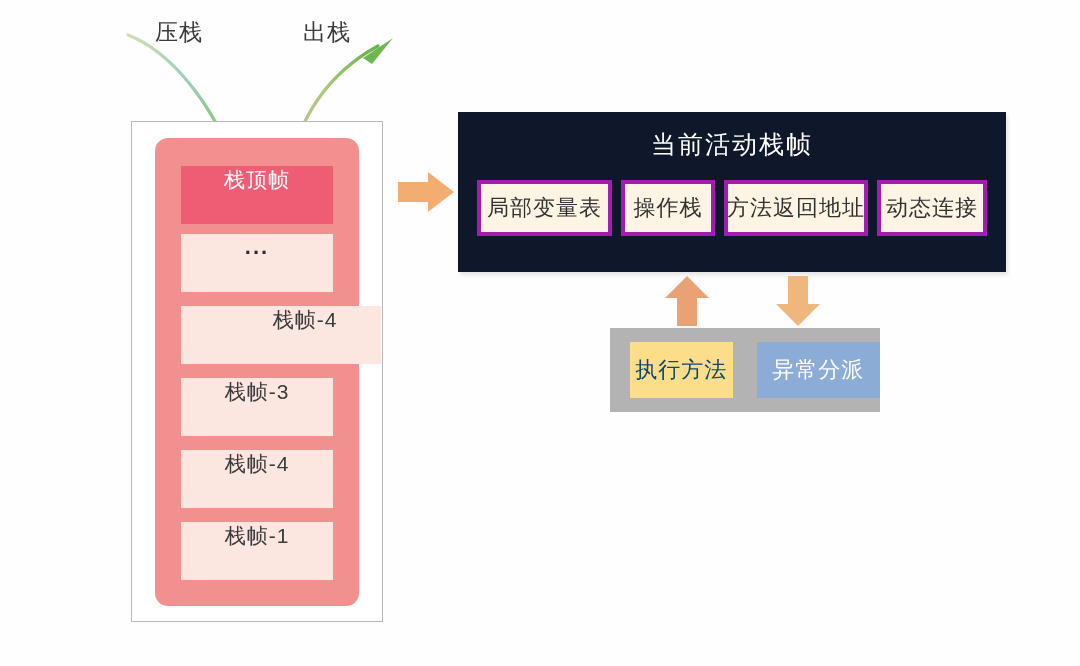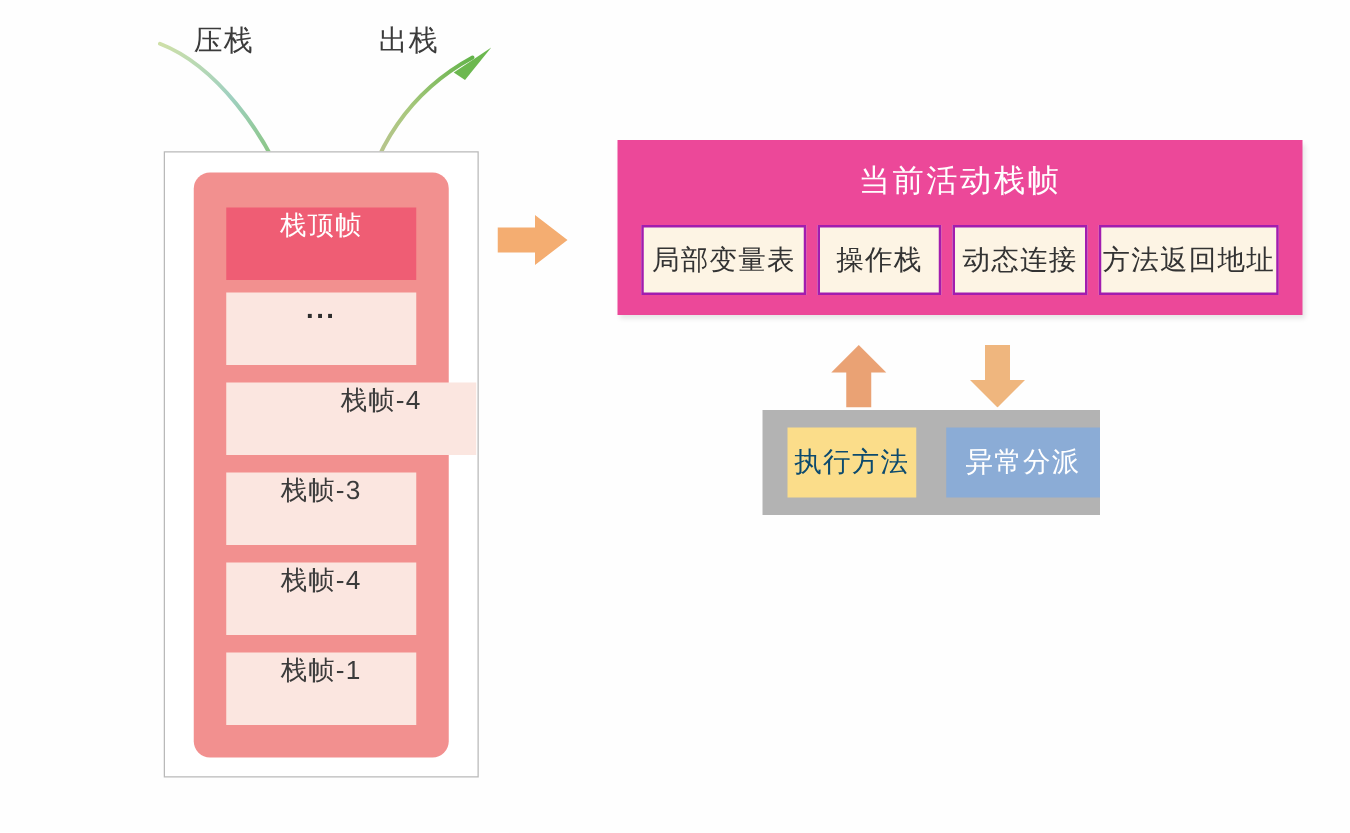--- a/index.html
+++ b/index.html
@@ -98,46 +98,45 @@
     width: 58px;
     height: 44px;
   }
 
   
   #active-panel {
     position: absolute;
     left: 458px;
     top: 112px;
     width: 548px;
-    height: 140px;
-    background: #ec4899;
+    height: 160px;
+    background: #0f172a;
     box-sizing: border-box;
     box-shadow: 2px 3px 4px rgba(0,0,0,0.10);
-    margin-left: 36px;
   }
   #active-title {
     position: absolute;
     left: 0; right: 0;
     top: 16px;
     text-align: center;
     font-size: 25px;
     color: #ffffff;
     letter-spacing: 2px;
   }
   #slots {
     position: absolute;
     left: 19px;
     top: 68px;
     right: 19px;
     display: flex;
     gap: 9px;
   }
   .slot {
     background: #fdf4e4;
-    border: 2px solid #a21caf;
+    border: 4px solid #a21caf;
     height: 56px;
     display: flex;
     align-items: center;
     justify-content: center;
     font-size: 22px;
     color: #333333;
     letter-spacing: 1px;
     box-sizing: border-box;
     white-space: nowrap;
     padding: 0 6px;
@@ -253,25 +252,25 @@
 
   <div id="active-panel">
     <div id="active-title">当前活动栈帧</div>
     <div id="slots">
       <div class="slot w-local">
         <span>局部变量表</span>
       </div>
       <div class="slot w-oper">
         <span>操作栈</span>
       </div>
+      <div class="slot w-ret">
+        <span>方法返回地址</span>
+      </div>
       <div class="slot w-dyn">
         <span>动态连接</span>
-      </div>
-      <div class="slot w-ret">
-        <span>方法返回地址</span>
       </div>
     </div>
   </div>
 
   <svg id="arrow-up" viewBox="0 0 46 50">
     <polygon points="23,0 45,22 33,22 33,50 13,50 13,22 1,22" fill="#e89a68" opacity="0.92"></polygon>
   </svg>
   <svg id="arrow-down" viewBox="0 0 46 50">
     <polygon points="13,0 33,0 33,28 45,28 23,50 1,28 13,28" fill="#eeb073" opacity="0.92"></polygon>
   </svg>

